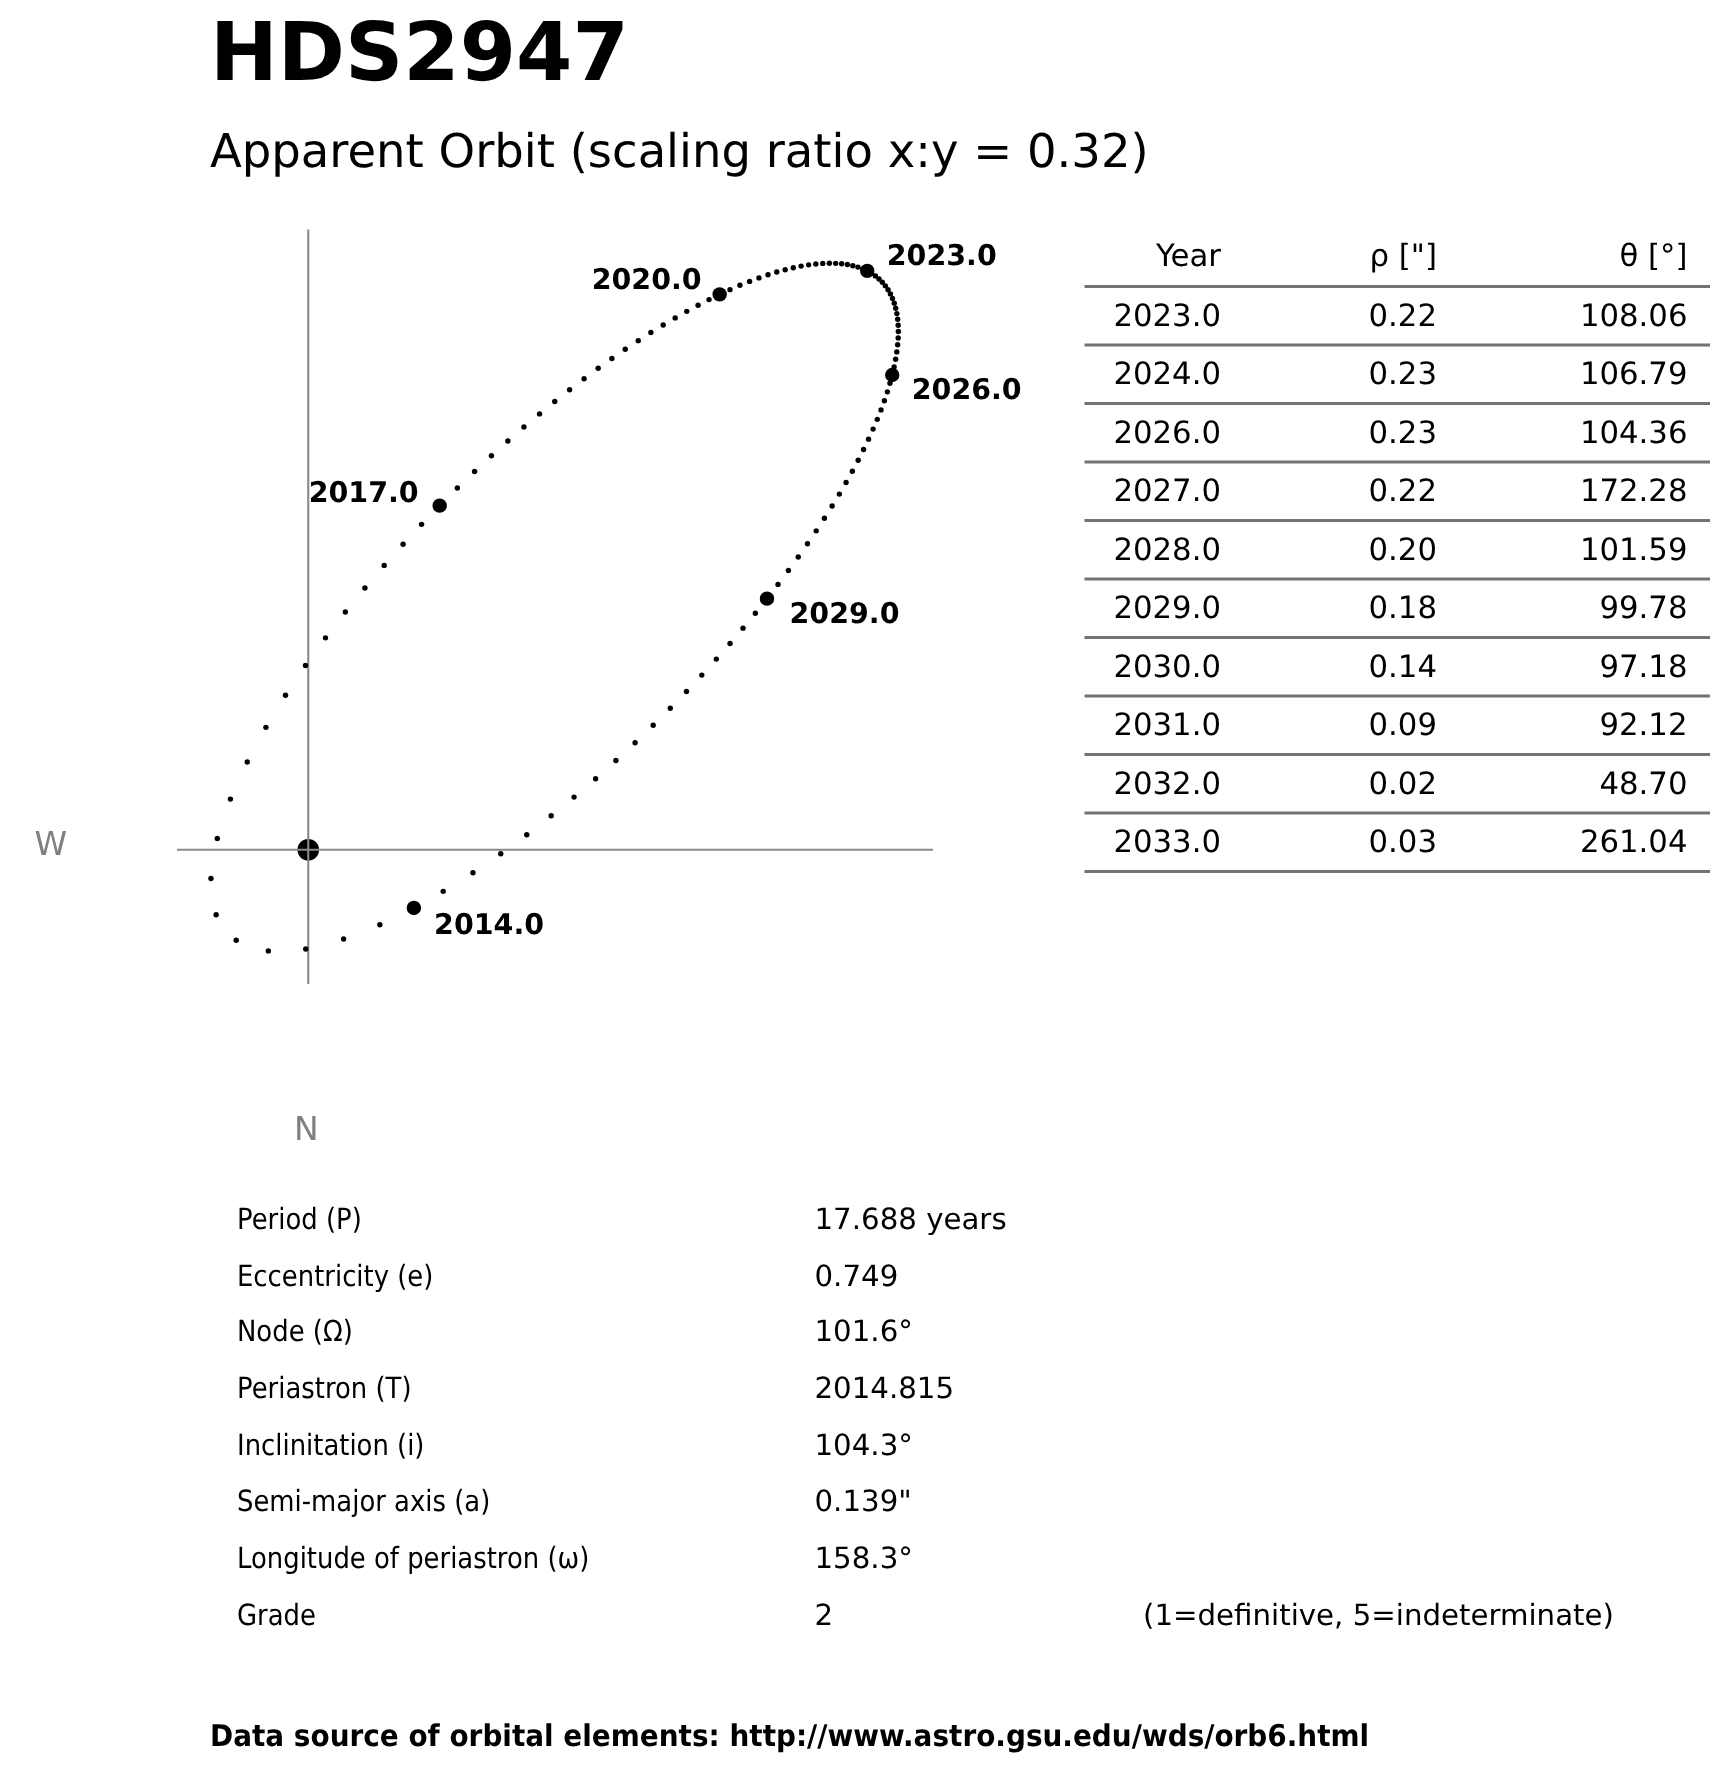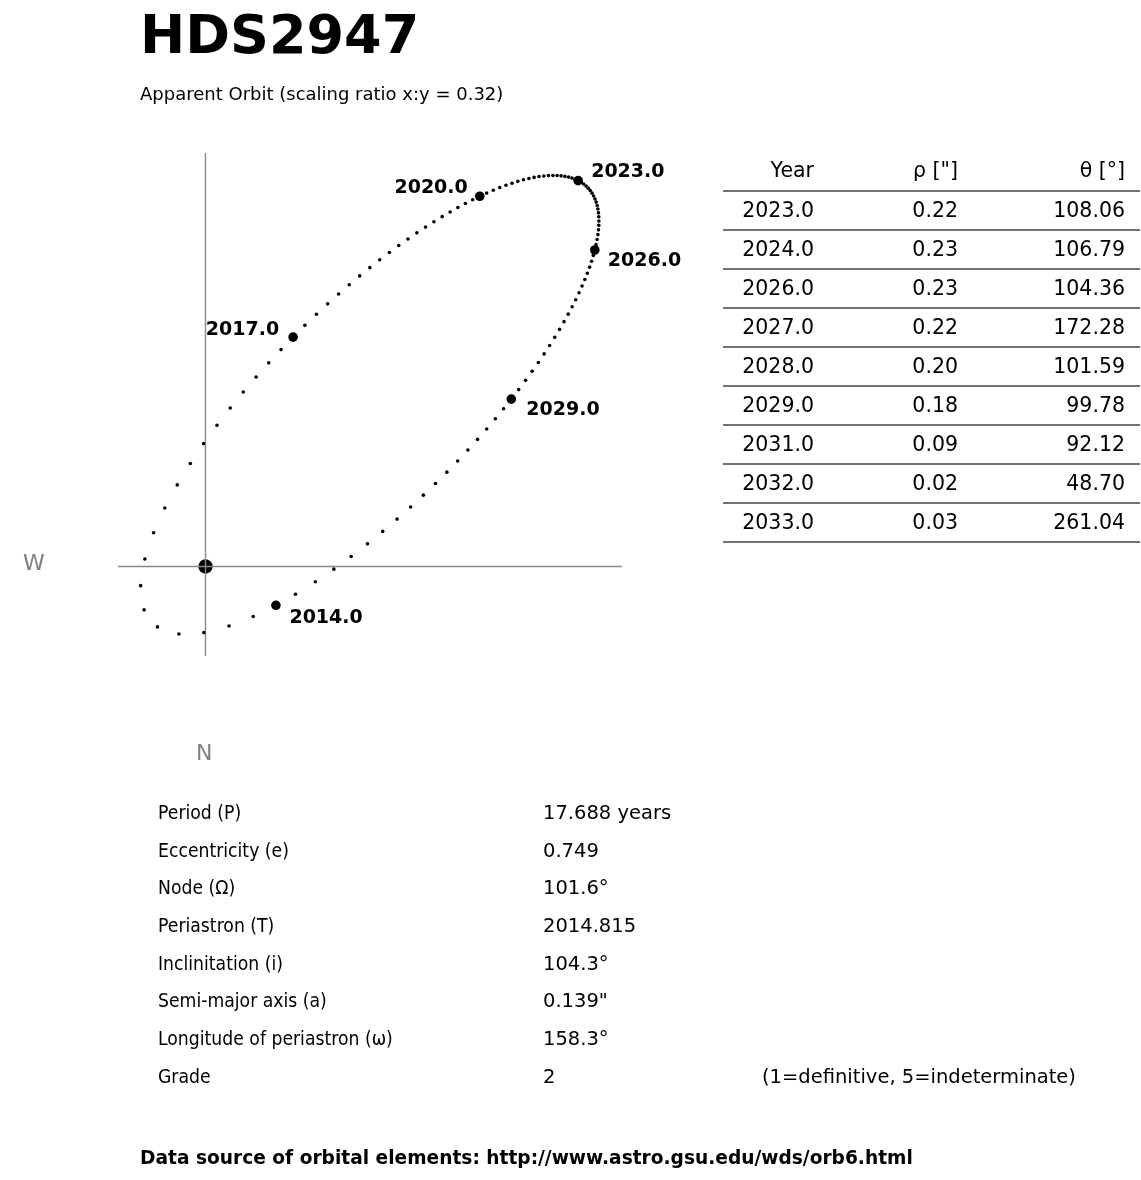--- a/index.html
+++ b/index.html
@@ -6,21 +6,21 @@
   body{
     width:1141px;height:1180px;position:relative;background:#ffffff;
     font-family:"DejaVu Sans","Liberation Sans",sans-serif;color:#000;
     overflow:hidden;
   }
   #page-title{
     position:absolute;left:140px;top:8px;font-size:54px;font-weight:bold;
     line-height:1;letter-spacing:0px;white-space:nowrap;
   }
   #page-subtitle{
-    position:absolute;left:140px;top:84px;font-size:18px;line-height:1.1;white-space:nowrap;text-align:center;
+    position:absolute;left:140px;top:84px;font-size:31px;line-height:1.1;white-space:nowrap;text-align:center;
   }
   #orbit-svg{position:absolute;left:0;top:0;}
   .axis-label{font-family:"DejaVu Sans","Liberation Sans",sans-serif;font-size:22px;fill:#808080;}
   .epoch-label{font-family:"DejaVu Sans","Liberation Sans",sans-serif;font-size:19px;font-weight:bold;fill:#000;}
   #ephem-table{
     position:absolute;left:723px;top:152px;width:402px;
     border-collapse:collapse;table-layout:fixed;
   }
   #ephem-table th,#ephem-table td{
     font-size:20.5px;font-weight:normal;text-align:right;padding:0;
@@ -220,20 +220,25 @@
         <td>2028.0</td>
         <td>0.20</td>
         <td>101.59</td>
       </tr>
       <tr>
         <td>2029.0</td>
         <td>0.18</td>
         <td>99.78</td>
       </tr>
       <tr>
+        <td>2030.0</td>
+        <td>0.14</td>
+        <td>97.18</td>
+      </tr>
+      <tr>
         <td>2031.0</td>
         <td>0.09</td>
         <td>92.12</td>
       </tr>
       <tr>
         <td>2032.0</td>
         <td>0.02</td>
         <td>48.70</td>
       </tr>
       <tr>

